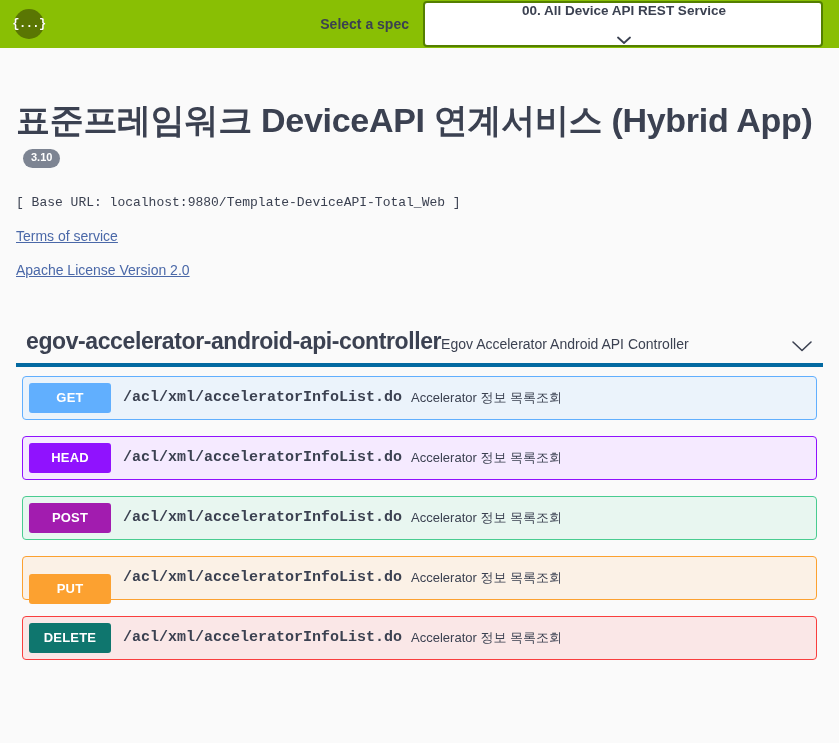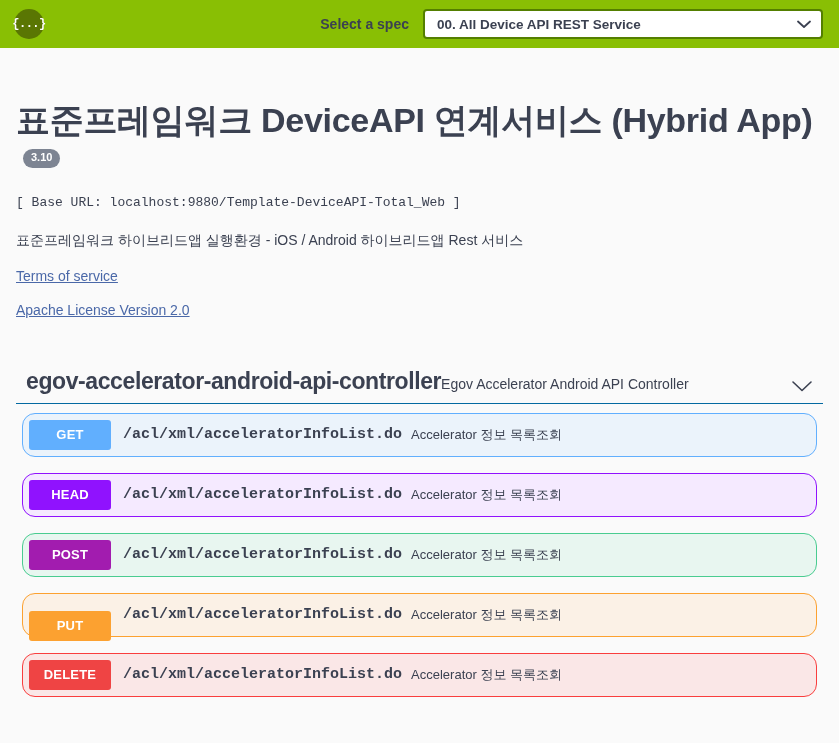--- a/index.html
+++ b/index.html
@@ -59,29 +59,30 @@
     padding-right: 2px;
   }
   .spec-label {
     font-size: 14px;
     font-weight: bold;
     color: #3b4151;
     white-space: nowrap;
   }
   .spec-select {
     width: 400px;
-    height: 30px;
+    height: 46px;
     background: #ffffff;
     border: 2px solid #547f00;
     border-radius: 4px;
     display: flex;
     align-items: center;
     justify-content: space-between;
     padding: 0 10px 0 12px;
     box-sizing: border-box;
+    flex-direction: column;
   }
   .spec-select-value {
     font-size: 13.5px;
     font-weight: bold;
     color: #3b4151;
     white-space: nowrap;
     overflow: hidden;
     text-overflow: ellipsis;
   }
   .chev {
@@ -147,21 +148,21 @@
   }
 
   
   .tag-section {
     margin-top: 50px;
   }
   .tag-header {
     display: flex;
     align-items: flex-end;
     padding: 0 10px 8px 10px;
-    border-bottom: 1px solid #0369a1;
+    border-bottom: 4px solid #0369a1;
     cursor: pointer;
   }
   .tag-name {
     font-size: 23px;
     font-weight: bold;
     color: #3b4151;
     letter-spacing: -0.4px;
   }
   .tag-desc {
     font-size: 14px;
@@ -177,21 +178,21 @@
 
   
   .op-list {
     margin-top: 9px;
   }
   .op {
     display: flex;
     align-items: center;
     height: 44px;
     margin: 0 6px 16px 6px;
-    border-radius: 13px;
+    border-radius: 4px;
     border: 1px solid transparent;
     box-sizing: border-box;
     cursor: pointer;
   }
   .op-method {
     width: 82px;
     min-width: 82px;
     height: 30px;
     margin-left: 6px;
     border-radius: 3px;
@@ -222,21 +223,21 @@
   
   .op.get    { background: #ebf3fb; border-color: #61affe; }
   .op.get    .op-method { background: #61affe; }
   .op.head   { background: #f5eaff; border-color: #9012fe; }
   .op.head   .op-method { background: #9012fe; }
   .op.post   { background: #e8f6f0; border-color: #49cc90; }
   .op.post   .op-method { background: #a21caf; }
   .op.put    { background: #fbf1e6; border-color: #fca130; }
   .op.put    .op-method { background: #fca130; margin-top: 22px; }
   .op.delete { background: #fae7e7; border-color: #f93e3e; }
-  .op.delete .op-method { background: #ef4444; }
+  .op.delete .op-method { background: #0f766e; }
 </style>
 </head>
 <body>
 
 <div class="topbar">
   <div class="logo-wrap">
     <div class="logo-mark">{...}</div>
   </div>
   <div class="spec-selector">
     <span class="spec-label">Select a spec</span>
@@ -249,21 +250,20 @@
       </span>
     </div>
   </div>
 </div>
 
 <div class="wrapper">
 
   <div class="info">
     <h1 class="api-title"><span>표준프레임워크 DeviceAPI 연계서비스 (Hybrid App)</span><span class="version-badge">3.10</span></h1>
     <div class="base-url">[ Base URL: localhost:9880/Template-DeviceAPI-Total_Web ]</div>
-    <div class="api-description">표준프레임워크 하이브리드앱 실행환경 - iOS / Android 하이브리드앱 Rest 서비스</div>
     <a class="info-link">Terms of service</a>
     <a class="info-link">Apache License Version 2.0</a>
   </div>
 
   <div class="tag-section">
     <div class="tag-header">
       <span class="tag-name">egov-accelerator-android-api-controller</span>
       <span class="tag-desc">Egov Accelerator Android API Controller</span>
       <span class="tag-spacer"></span>
       <span class="tag-toggle">

